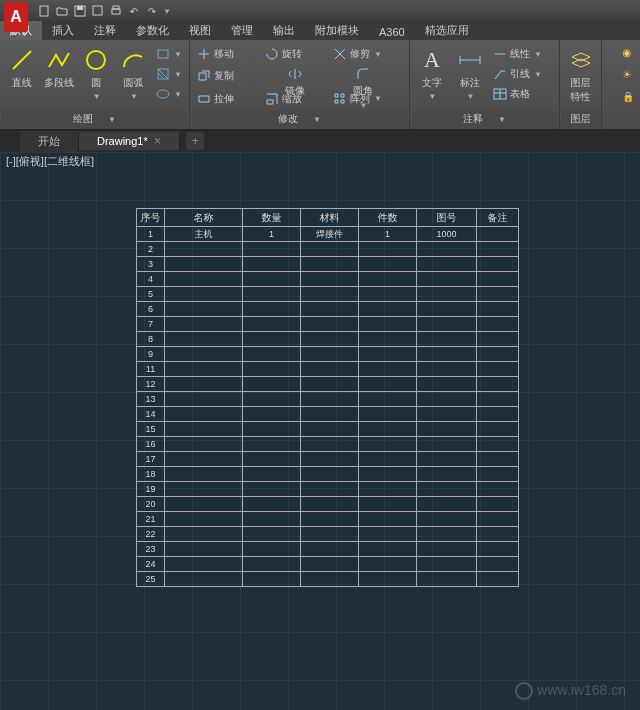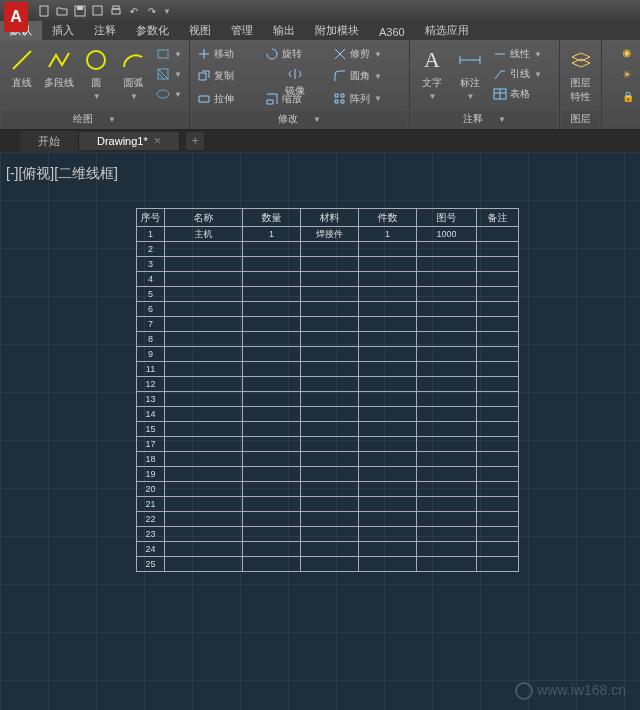--- a/index.html
+++ b/index.html
@@ -18,21 +18,21 @@
 .big-btn .ico{width:28px;height:28px;display:flex;align-items:center;justify-content:center}
 .small-btn{display:flex;align-items:center;gap:3px;color:#ccc;font-size:10px;padding:1px 3px;height:20px}
 .small-btn .ico{width:14px;height:14px;display:flex;align-items:center;justify-content:center}
 .col{display:flex;flex-direction:column;gap:0}
 .file-tabs{height:22px;background:#2a2a2a;display:flex;align-items:center;padding-left:20px;gap:0}
 .ftab{padding:3px 18px;font-size:11px;color:#bbb;background:#333;border-right:1px solid #222;display:flex;align-items:center;gap:6px}
 .ftab.active{background:#3d3d3d;color:#fff}
 .ftab .x{color:#888;font-size:9px}
 .add-tab{width:18px;height:18px;background:#3a3a3a;color:#888;display:flex;align-items:center;justify-content:center;margin-left:6px;border-radius:2px;font-size:12px}
 .canvas{position:relative;height:558px;background:#1e2e3a;background-image:linear-gradient(#2a3a46 1px,transparent 1px),linear-gradient(90deg,#2a3a46 1px,transparent 1px);background-size:48px 48px}
-.vp-label{position:absolute;top:13px;left:6px;font-size:14px;color:#ccc}
+.vp-label{position:absolute;top:2px;left:6px;font-size:11px;color:#ccc}
 .dwg-table{position:absolute;top:56px;left:136px;border-collapse:collapse}
 .dwg-table td{border:1px solid #aab;color:#d8d8e0;font-size:9px;text-align:center;padding:0;height:15px}
 .dwg-table .hrow td{height:18px;font-size:10px}
 .c-idx{width:28px}.c-name{width:78px}.c-qty{width:58px}.c-mat{width:58px}.c-pcs{width:58px}.c-no{width:60px}.c-rem{width:42px}
 .watermark{position:absolute;bottom:10px;right:14px;color:#5a6a76;font-size:14px;opacity:.7}
 .gear{width:18px;height:18px;border:2px solid #5a6a76;border-radius:50%;display:inline-block;margin-right:4px;vertical-align:middle;position:relative}
 svg{display:block}
 .dd{font-size:8px;color:#aaa;margin-left:1px}
 .rt-icons{display:flex;flex-direction:column;gap:2px;padding:2px}
 .side-right{margin-left:auto;display:flex}
@@ -191,21 +191,21 @@
           <span>复制</span>
         </div>
         <div class="small-btn" style="width: 66px; flex-direction: column;">
           <span class="ico">
             <svg width="14" height="14">
               <path d="M7 2v10M3 4l-2 3 2 3M11 4l2 3-2 3" fill="none" stroke="#9cf"></path>
             </svg>
           </span>
           <span>镜像</span>
         </div>
-        <div class="small-btn" style="width: 66px;">
+        <div class="small-btn" style="width: 66px; flex-direction: column;">
           <span class="ico">
             <svg width="14" height="14">
               <path d="M2 12V6a4 4 0 0 1 4-4h6" fill="none" stroke="#9cf"></path>
             </svg>
           </span>
           <span>圆角</span>
           <span class="dd">▼</span>
         </div>
         <div class="small-btn" style="width: 66px;">
           <span class="ico">
@@ -465,20 +465,29 @@
         <tr>
           <td class="c-idx">15</td>
           <td class="c-name"></td>
           <td class="c-qty"></td>
           <td class="c-mat"></td>
           <td class="c-pcs"></td>
           <td class="c-no"></td>
           <td class="c-rem"></td>
         </tr>
         <tr>
+          <td class="c-idx">16</td>
+          <td class="c-name"></td>
+          <td class="c-qty"></td>
+          <td class="c-mat"></td>
+          <td class="c-pcs"></td>
+          <td class="c-no"></td>
+          <td class="c-rem"></td>
+        </tr>
+        <tr>
           <td class="c-idx">17</td>
           <td class="c-name"></td>
           <td class="c-qty"></td>
           <td class="c-mat"></td>
           <td class="c-pcs"></td>
           <td class="c-no"></td>
           <td class="c-rem"></td>
         </tr>
         <tr>
           <td class="c-idx">18</td>

